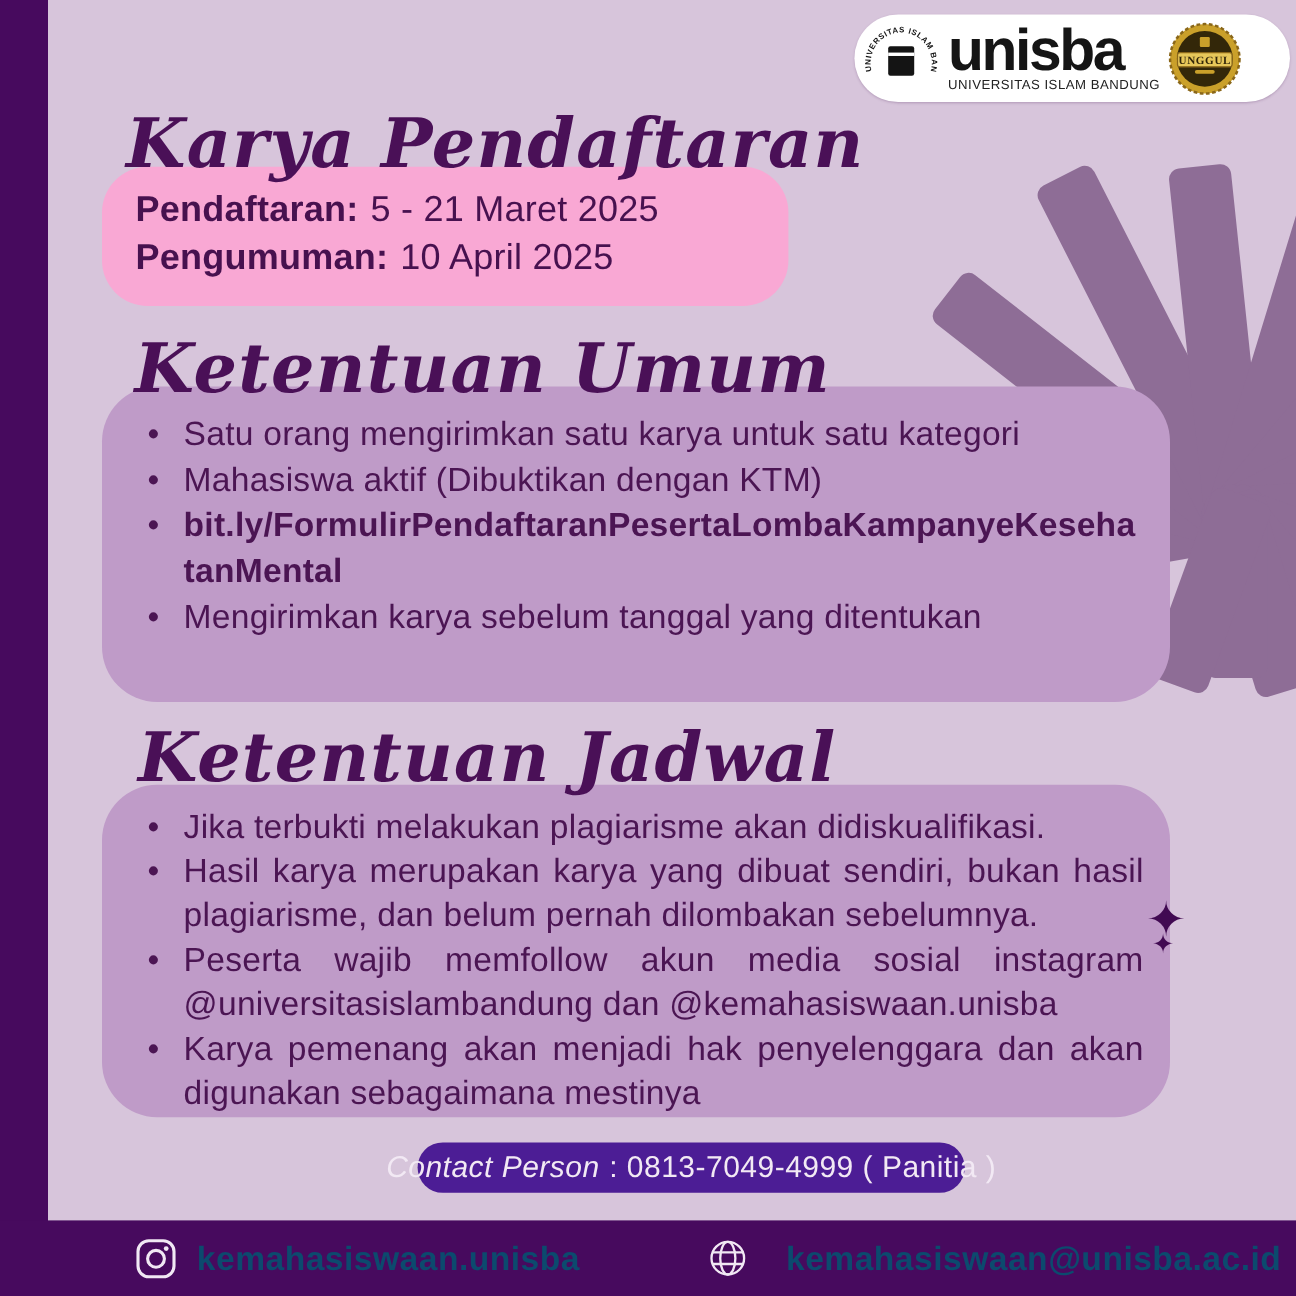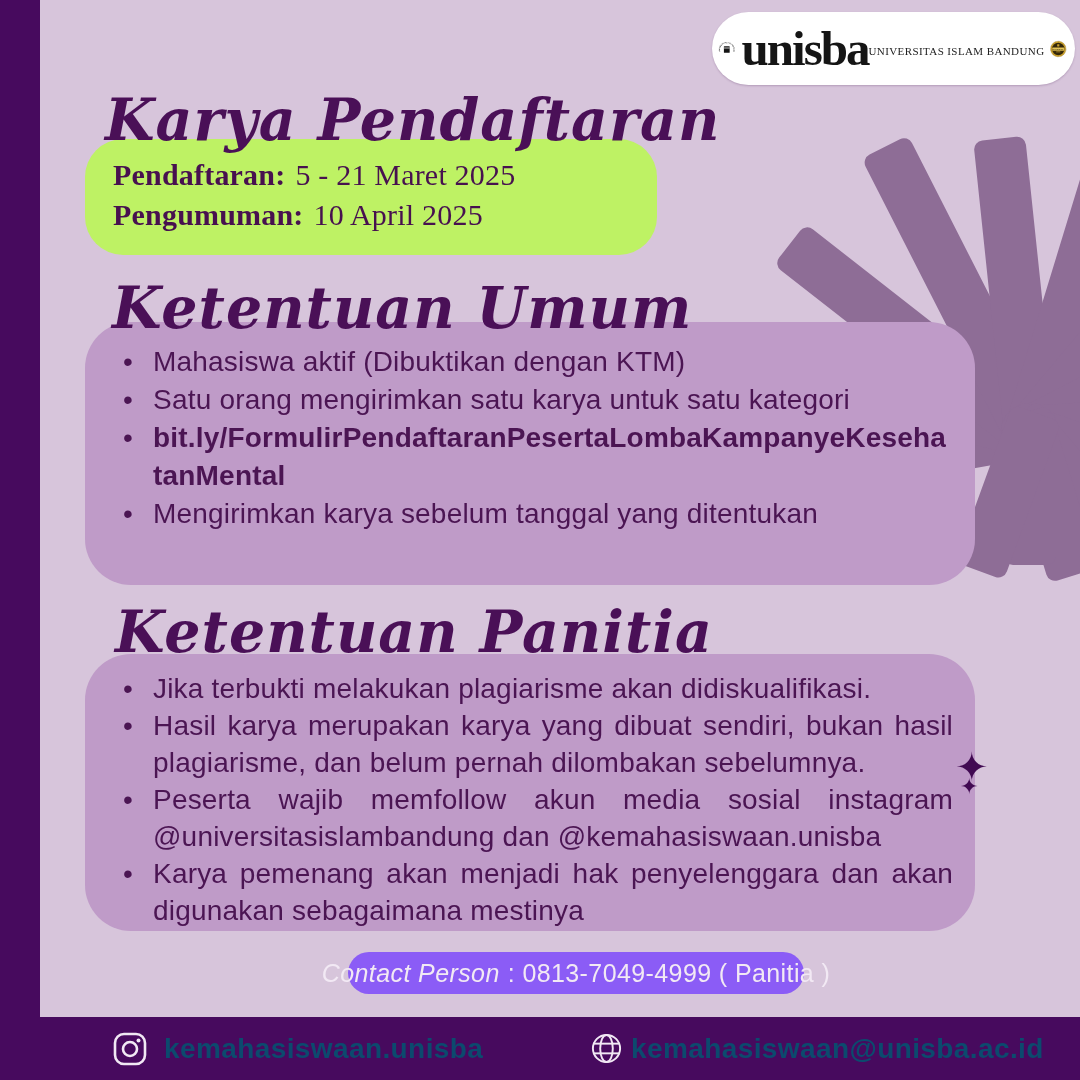--- a/index.html
+++ b/index.html
@@ -17,53 +17,53 @@
   .script-head{position:absolute;z-index:3;color:#4a1057;
     font-family:"DejaVu Serif",serif;font-style:italic;font-weight:700;
     font-size:57px;letter-spacing:1px;white-space:nowrap;}
   #head-jadwal{left:105px;top:86px;}
   #head-umum{left:112px;top:274px;}
   #head-lainnya{left:115px;top:598px;}
 
   
   .box{position:absolute;z-index:2;box-sizing:border-box;}
   #box-jadwal{left:85px;top:139px;width:572px;height:116px;border-radius:38px;
-    background:#bef264;padding:16px 0 0 28px;font-family:Liberation Serif, serif;}
+    background:#f9a8d4;padding:16px 0 0 28px;}
   #box-umum{left:85px;top:322px;width:890px;height:263px;border-radius:46px;
     background:#bf9bc8;padding:21px 24px 0 36px;}
   #box-lainnya{left:85px;top:654px;width:890px;height:277px;border-radius:46px;
     background:#bf9bc8;padding:16px 22px 0 36px;}
 
   .sched-row{display:flex;font-size:30px;line-height:40px;color:#47114f;letter-spacing:.2px;}
   .sched-row .lbl{font-weight:700;margin-right:10px;}
 
   ul.terms{margin:0;padding:0;list-style:none;}
   ul.terms li{position:relative;padding-left:32px;font-size:28px;line-height:38px;
     color:#4b1553;letter-spacing:.2px;}
   ul.terms li::before{content:"\2022";position:absolute;left:2px;top:0;color:#4b1553;}
   #box-lainnya ul.terms li{text-align:justify;line-height:37px;}
   .bold-link{font-weight:700;overflow-wrap:anywhere;display:block;}
 
   
   .contact-pill{position:absolute;left:348px;top:952px;width:456px;height:42px;
-    border-radius:22px;background:#8b5cf6;z-index:3;display:flex;align-items:center;
+    border-radius:22px;background:#4c1d95;z-index:3;display:flex;align-items:center;
     justify-content:center;color:#f2e9f4;font-size:25px;letter-spacing:.4px;white-space:nowrap;}
   .contact-pill .cp-label{font-style:italic;margin-right:8px;}
 
   
   .footer-item{position:absolute;display:flex;align-items:center;z-index:6;height:63px;}
   #footer-left{left:112px;top:1017px;gap:16px;}
-  #footer-right{left:590px;top:1017px;gap:8px;justify-content:space-between;}
+  #footer-right{left:590px;top:1017px;gap:32px;justify-content:space-between;}
   .footer-text{color:#0c4a6e;font-size:28px;font-weight:700;letter-spacing:.4px;}
 
   
   .logo-pill{position:absolute;left:712px;top:12px;width:363px;height:73px;border-radius:37px;
     background:#ffffff;z-index:3;display:flex;align-items:center;box-sizing:border-box;
     padding:0 8px 0 6px;gap:6px;box-shadow:0 1px 2px rgba(80,40,90,.25);}
-  .brand-block{display:flex;flex-direction:row;align-items:center;margin-top:2px;font-family:Liberation Serif, serif;}
+  .brand-block{display:flex;flex-direction:column;align-items:flex-start;margin-top:2px;}
   .brand-word{font-size:49px;font-weight:700;color:#151515;letter-spacing:-2px;line-height:.82;}
   .brand-sub{font-size:11px;color:#222;letter-spacing:.4px;margin-top:3px;white-space:nowrap;}
 
   
   .sparkle{position:absolute;z-index:3;color:#410a52;line-height:1;}
   #sparkle-big{left:955px;top:747px;font-size:40px;}
   #sparkle-small{left:960px;top:776px;font-size:22px;}
 </style>
 </head>
 <body>
@@ -129,35 +129,35 @@
     <div class="sched-row">
       <span class="lbl">Pengumuman:</span>
       <span class="val">10 April 2025</span>
     </div>
   </div>
 
   <div class="script-head" id="head-umum">Ketentuan Umum</div>
   <div class="box" id="box-umum">
     <ul class="terms">
       <li>
-        <span>Mahasiswa aktif (Dibuktikan dengan KTM)</span>
+        <span>Satu orang mengirimkan satu karya untuk satu kategori</span>
       </li>
       <li>
-        <span>Satu orang mengirimkan satu karya untuk satu kategori</span>
+        <span>Mahasiswa aktif (Dibuktikan dengan KTM)</span>
       </li>
       <li>
         <span class="bold-link">bit.ly/FormulirPendaftaranPesertaLombaKampanyeKesehatanMental</span>
       </li>
       <li>
         <span>Mengirimkan karya sebelum tanggal yang ditentukan</span>
       </li>
     </ul>
   </div>
 
-  <div class="script-head" id="head-lainnya">Ketentuan Panitia</div>
+  <div class="script-head" id="head-lainnya">Ketentuan Jadwal</div>
   <div class="box" id="box-lainnya">
     <ul class="terms">
       <li>
         <span>Jika terbukti melakukan plagiarisme akan didiskualifikasi.</span>
       </li>
       <li>
         <span>Hasil karya merupakan karya yang dibuat sendiri, bukan hasil plagiarisme, dan belum pernah dilombakan sebelumnya.</span>
       </li>
       <li>
         <span>Peserta wajib memfollow akun media sosial instagram @universitasislambandung dan @kemahasiswaan.unisba</span>

